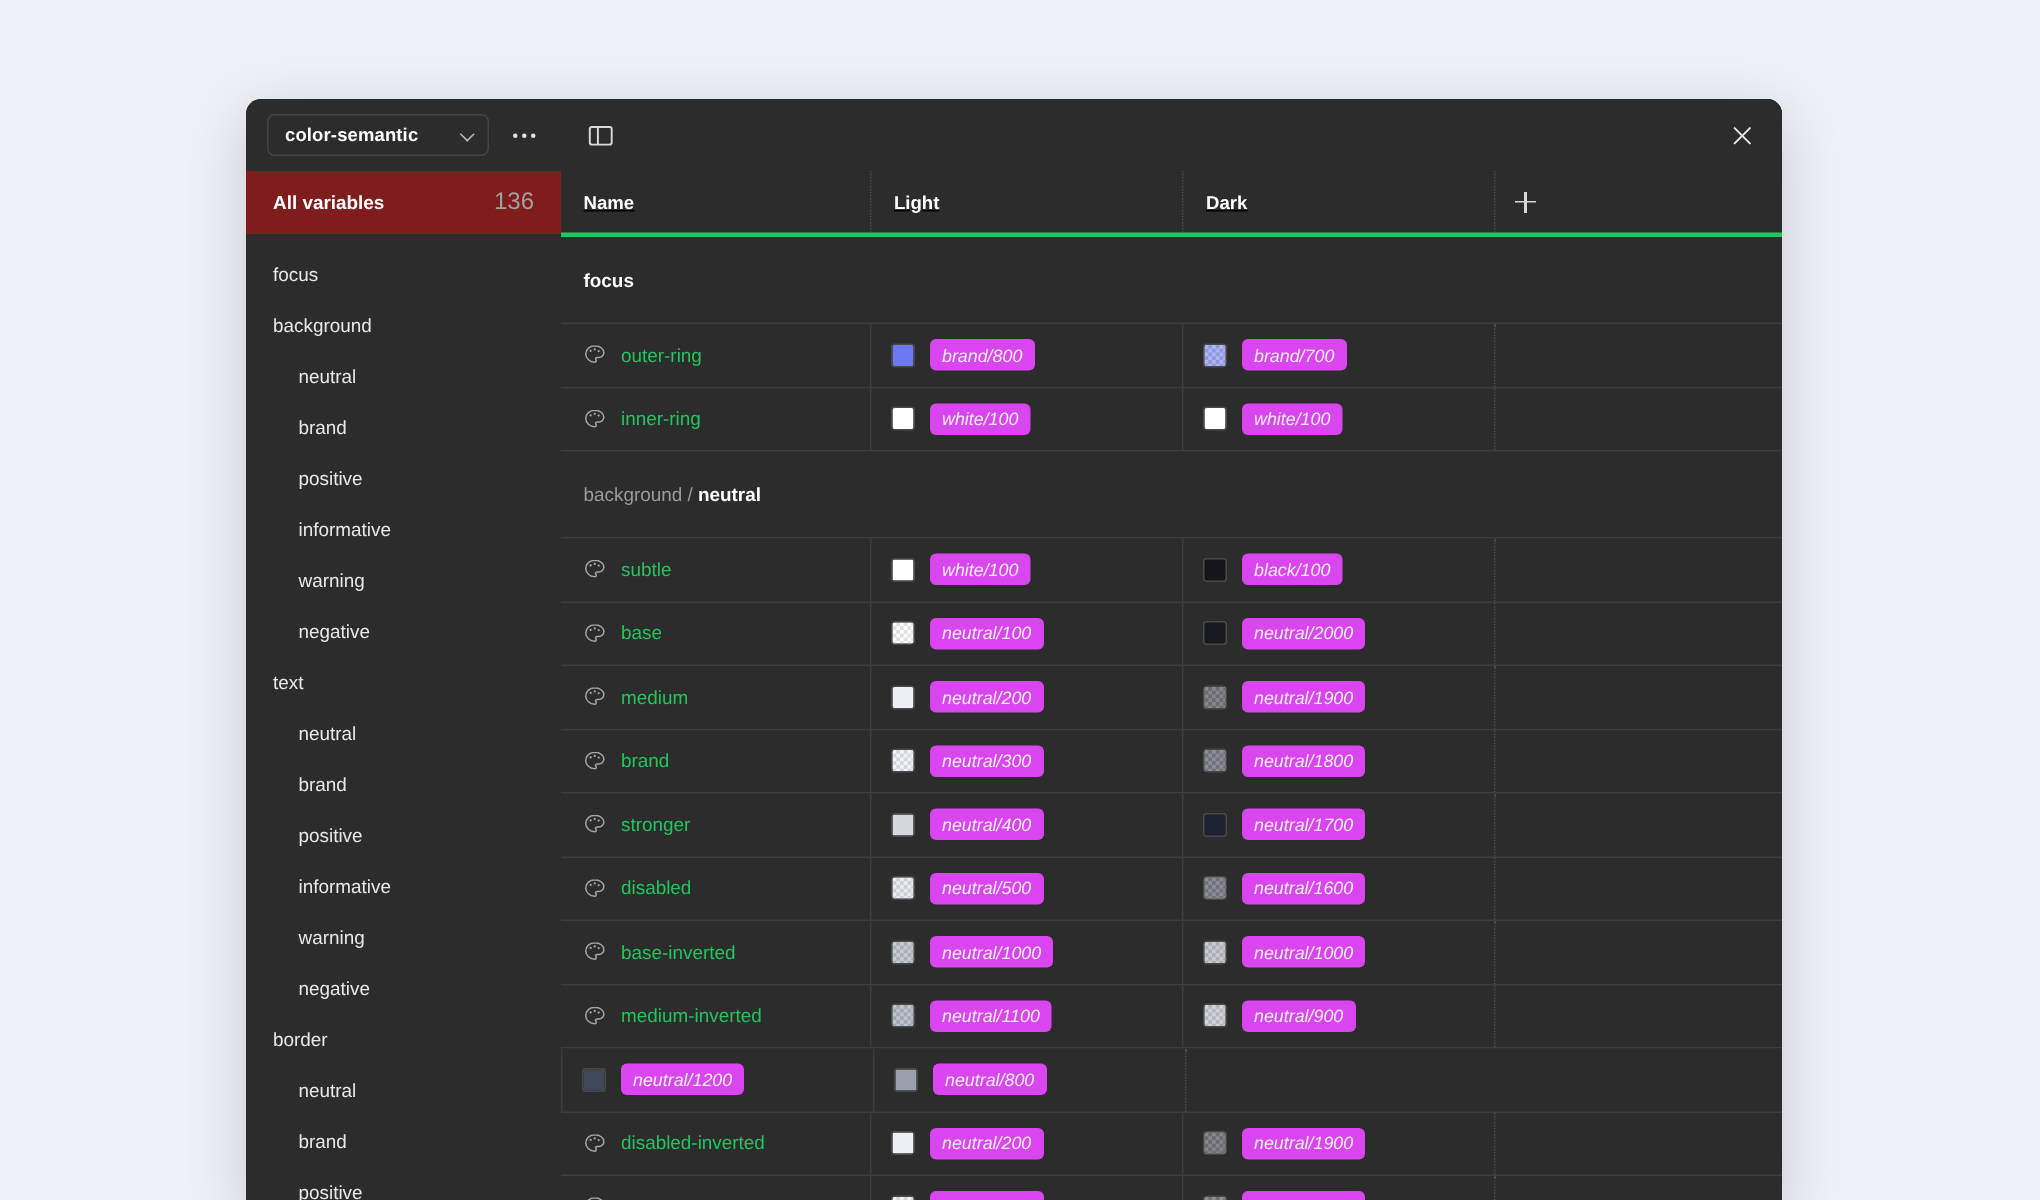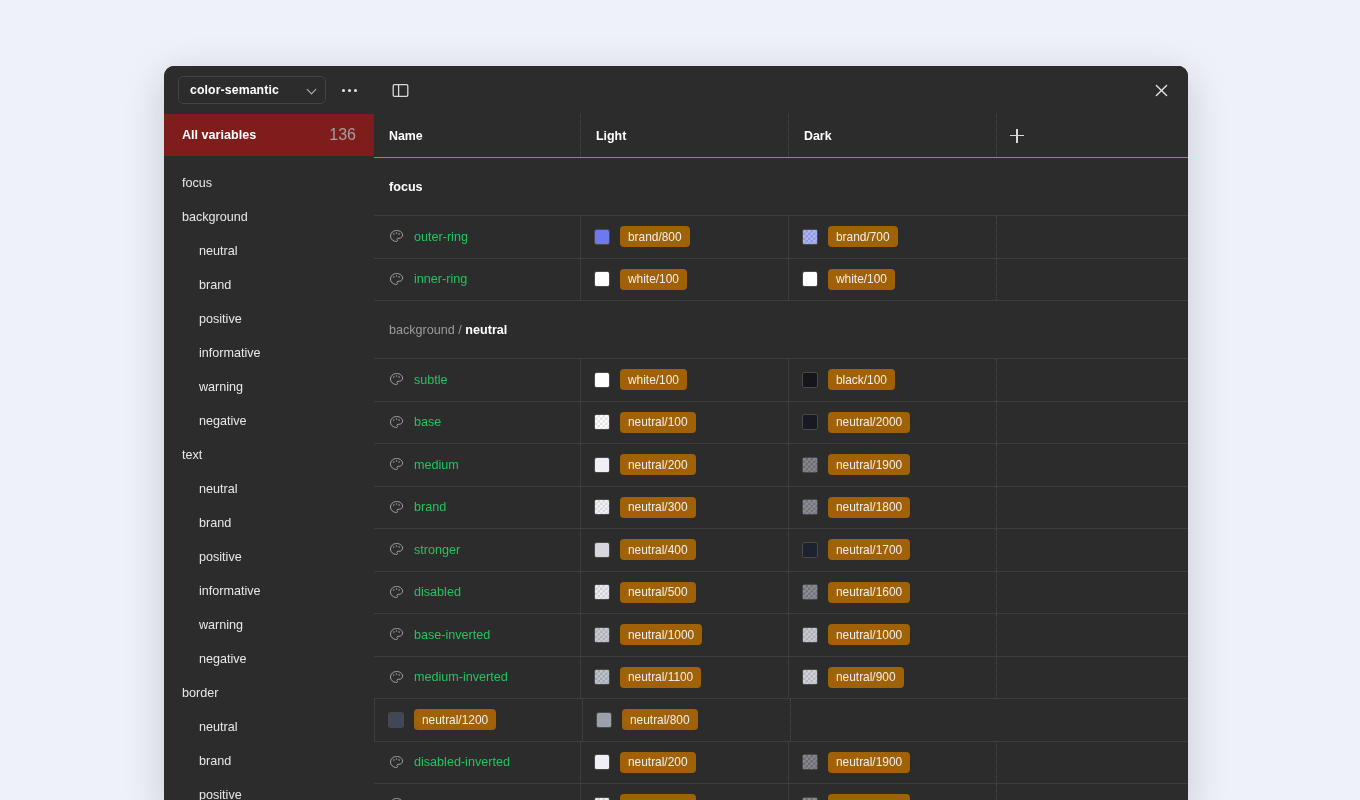--- a/index.html
+++ b/index.html
@@ -176,22 +176,23 @@
 
   .col-name   { width: 206px; min-width: 206px; }
   .col-light  { width: 208px; min-width: 208px; }
   .col-dark   { width: 208px; min-width: 208px; }
   .col-add    { flex: 1; }
 
   .thead {
     display: flex;
     height: 44px;
     min-height: 44px;
-    border-bottom: 1px solid #22c55e;
+    border-bottom: 3px solid #22c55e;
     background: #2c2c2c;
+    text-decoration: underline;
   }
   .th {
     display: flex;
     align-items: center;
     padding-left: 15px;
     font-size: 12.4px;
     font-weight: bold;
     color: #ffffff;
     border-left: 1px dotted #4a4a4a;
     cursor: default;
@@ -292,29 +293,30 @@
     background-size: 5px 5px;
     background-position: 0 0, 2.5px 2.5px;
     background-color: #ffffff;
   }
 
   .token-pill {
     height: 21px;
     display: inline-flex;
     align-items: center;
     padding: 0 8px;
-    background: #a16207;
+    background: #d946ef;
     border-radius: 4px;
     font-size: 11.9px;
     color: #efefef;
     white-space: nowrap;
     max-width: 160px;
     overflow: hidden;
     text-overflow: ellipsis;
     cursor: default;
+    font-style: italic;
   }
 </style>
 </head>
 <body>
 
 <div class="window">
 
   <div class="topbar">
 
     <div class="topbar-left">

